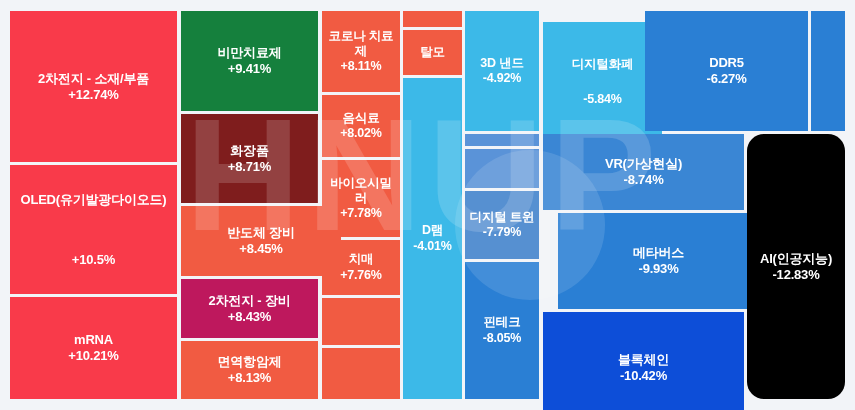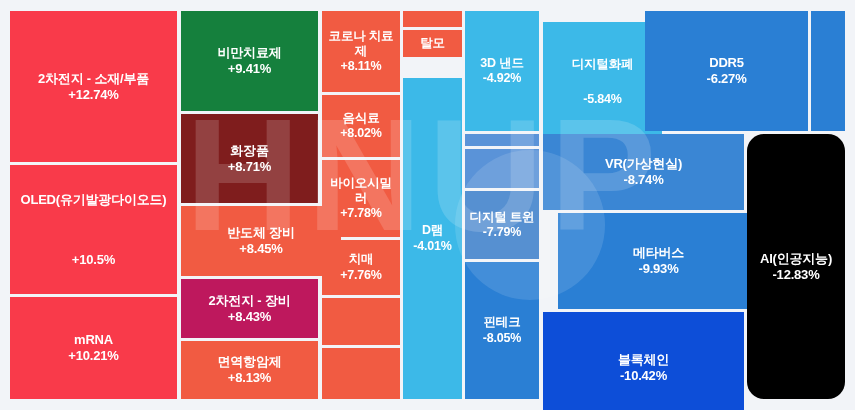--- a/index.html
+++ b/index.html
@@ -121,21 +121,21 @@
         <div class="t-name">바이오시밀러</div>
         <div class="t-val">+7.78%</div>
       </div>
       <div class="tile fs12" style="left: 322px; top: 240px; width: 78px; height: 55px; background: rgb(241, 91, 66);">
         <div class="t-name">치매</div>
         <div class="t-val">+7.76%</div>
       </div>
       <div class="tile fs10" style="left: 322px; top: 298px; width: 78px; height: 47px; background: rgb(241, 91, 66);"></div>
       <div class="tile fs10" style="left: 322px; top: 348px; width: 78px; height: 51px; background: rgb(241, 91, 66);"></div>
       <div class="tile fs10" style="left: 403px; top: 11px; width: 59px; height: 16px; background: rgb(241, 91, 66);"></div>
-      <div class="tile fs12" style="left: 403px; top: 30px; width: 59px; height: 27px; background: rgb(241, 91, 66); text-align: center;">
+      <div class="tile fs12" style="left: 403px; top: 30px; width: 59px; height: 45px; background: rgb(241, 91, 66); text-align: center;">
         <div class="t-name">탈모</div>
       </div>
       <div class="tile fs12" style="left: 403px; top: 78px; width: 59px; height: 321px; background: rgb(60, 185, 232);">
         <div class="t-name">D램</div>
         <div class="t-val">-4.01%</div>
       </div>
       <div class="tile fs12" style="left: 465px; top: 11px; width: 74px; height: 120px; background: rgb(60, 185, 232);">
         <div class="t-name">3D 낸드</div>
         <div class="t-val">-4.92%</div>
       </div>

